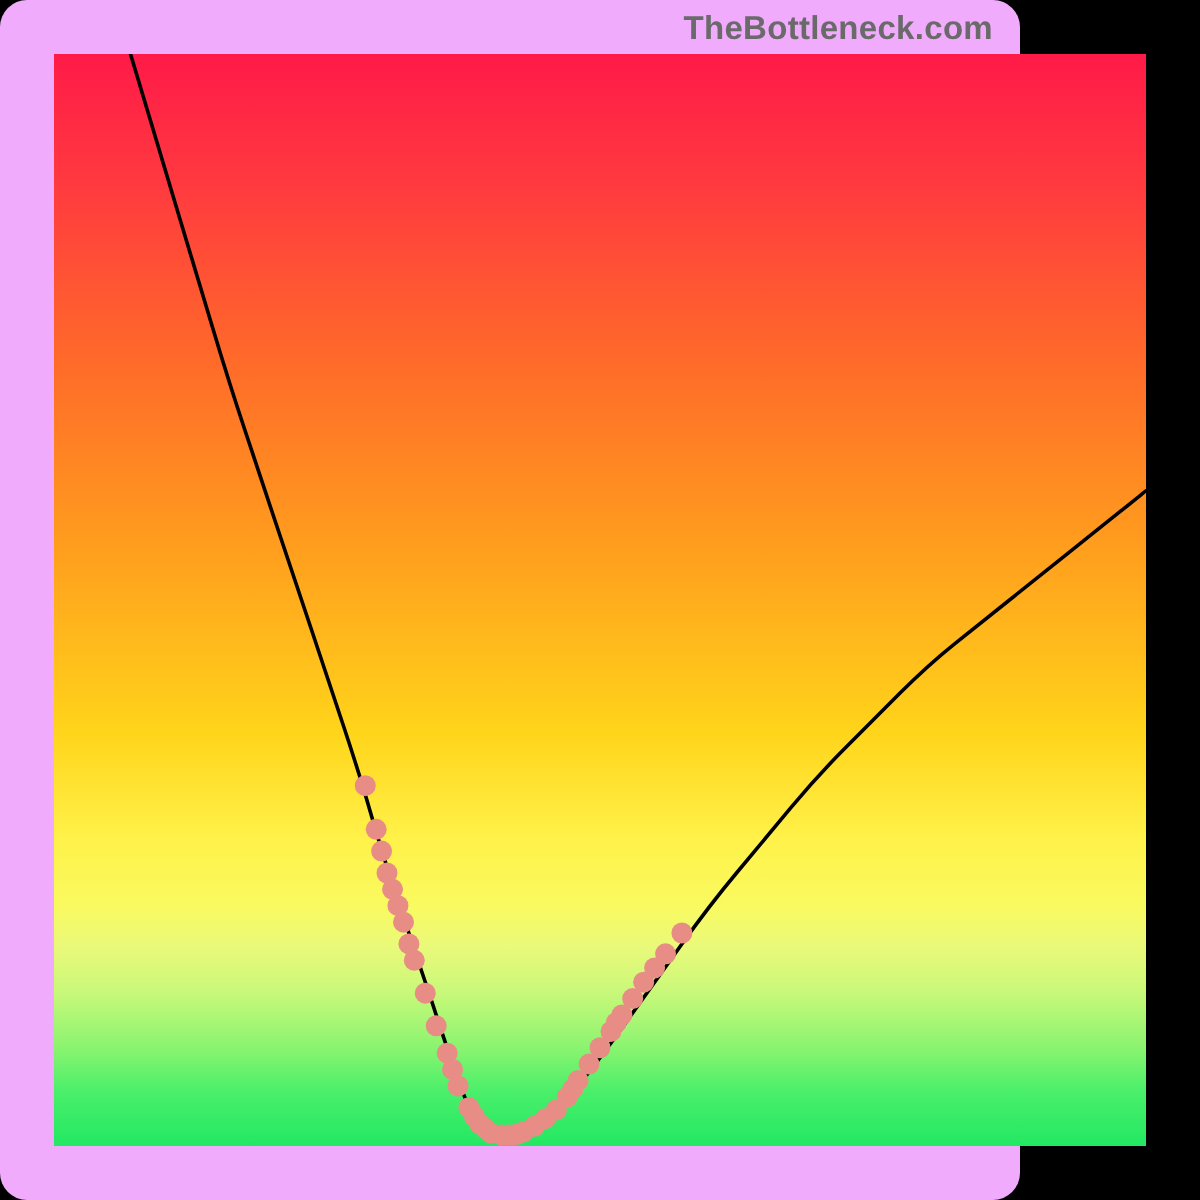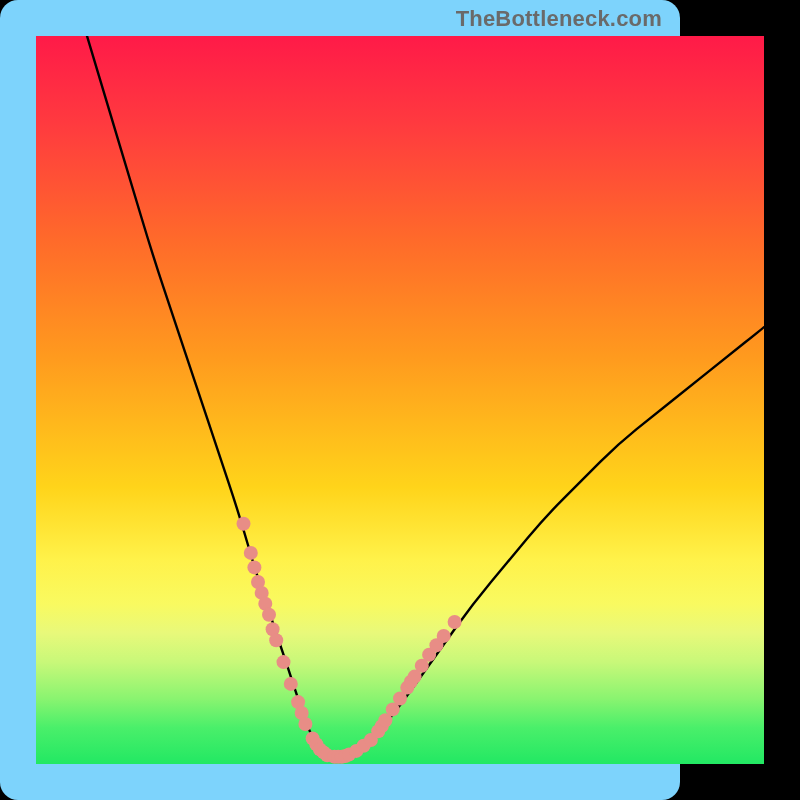--- a/index.html
+++ b/index.html
@@ -7,21 +7,21 @@
     padding: 0;
     width: 800px;
     height: 800px;
     background: #000000;
     overflow: hidden;
   }
   .canvas {
     position: relative;
     width: 680px;
     height: 800px;
-    background: #7dd3fc;
+    background: #f0abfc;
     border-radius: 18px;
   }
   .plot-area {
     position: absolute;
     left: 36px;
     top: 36px;
     width: 728px;
     height: 728px;
     overflow: hidden;
   }

